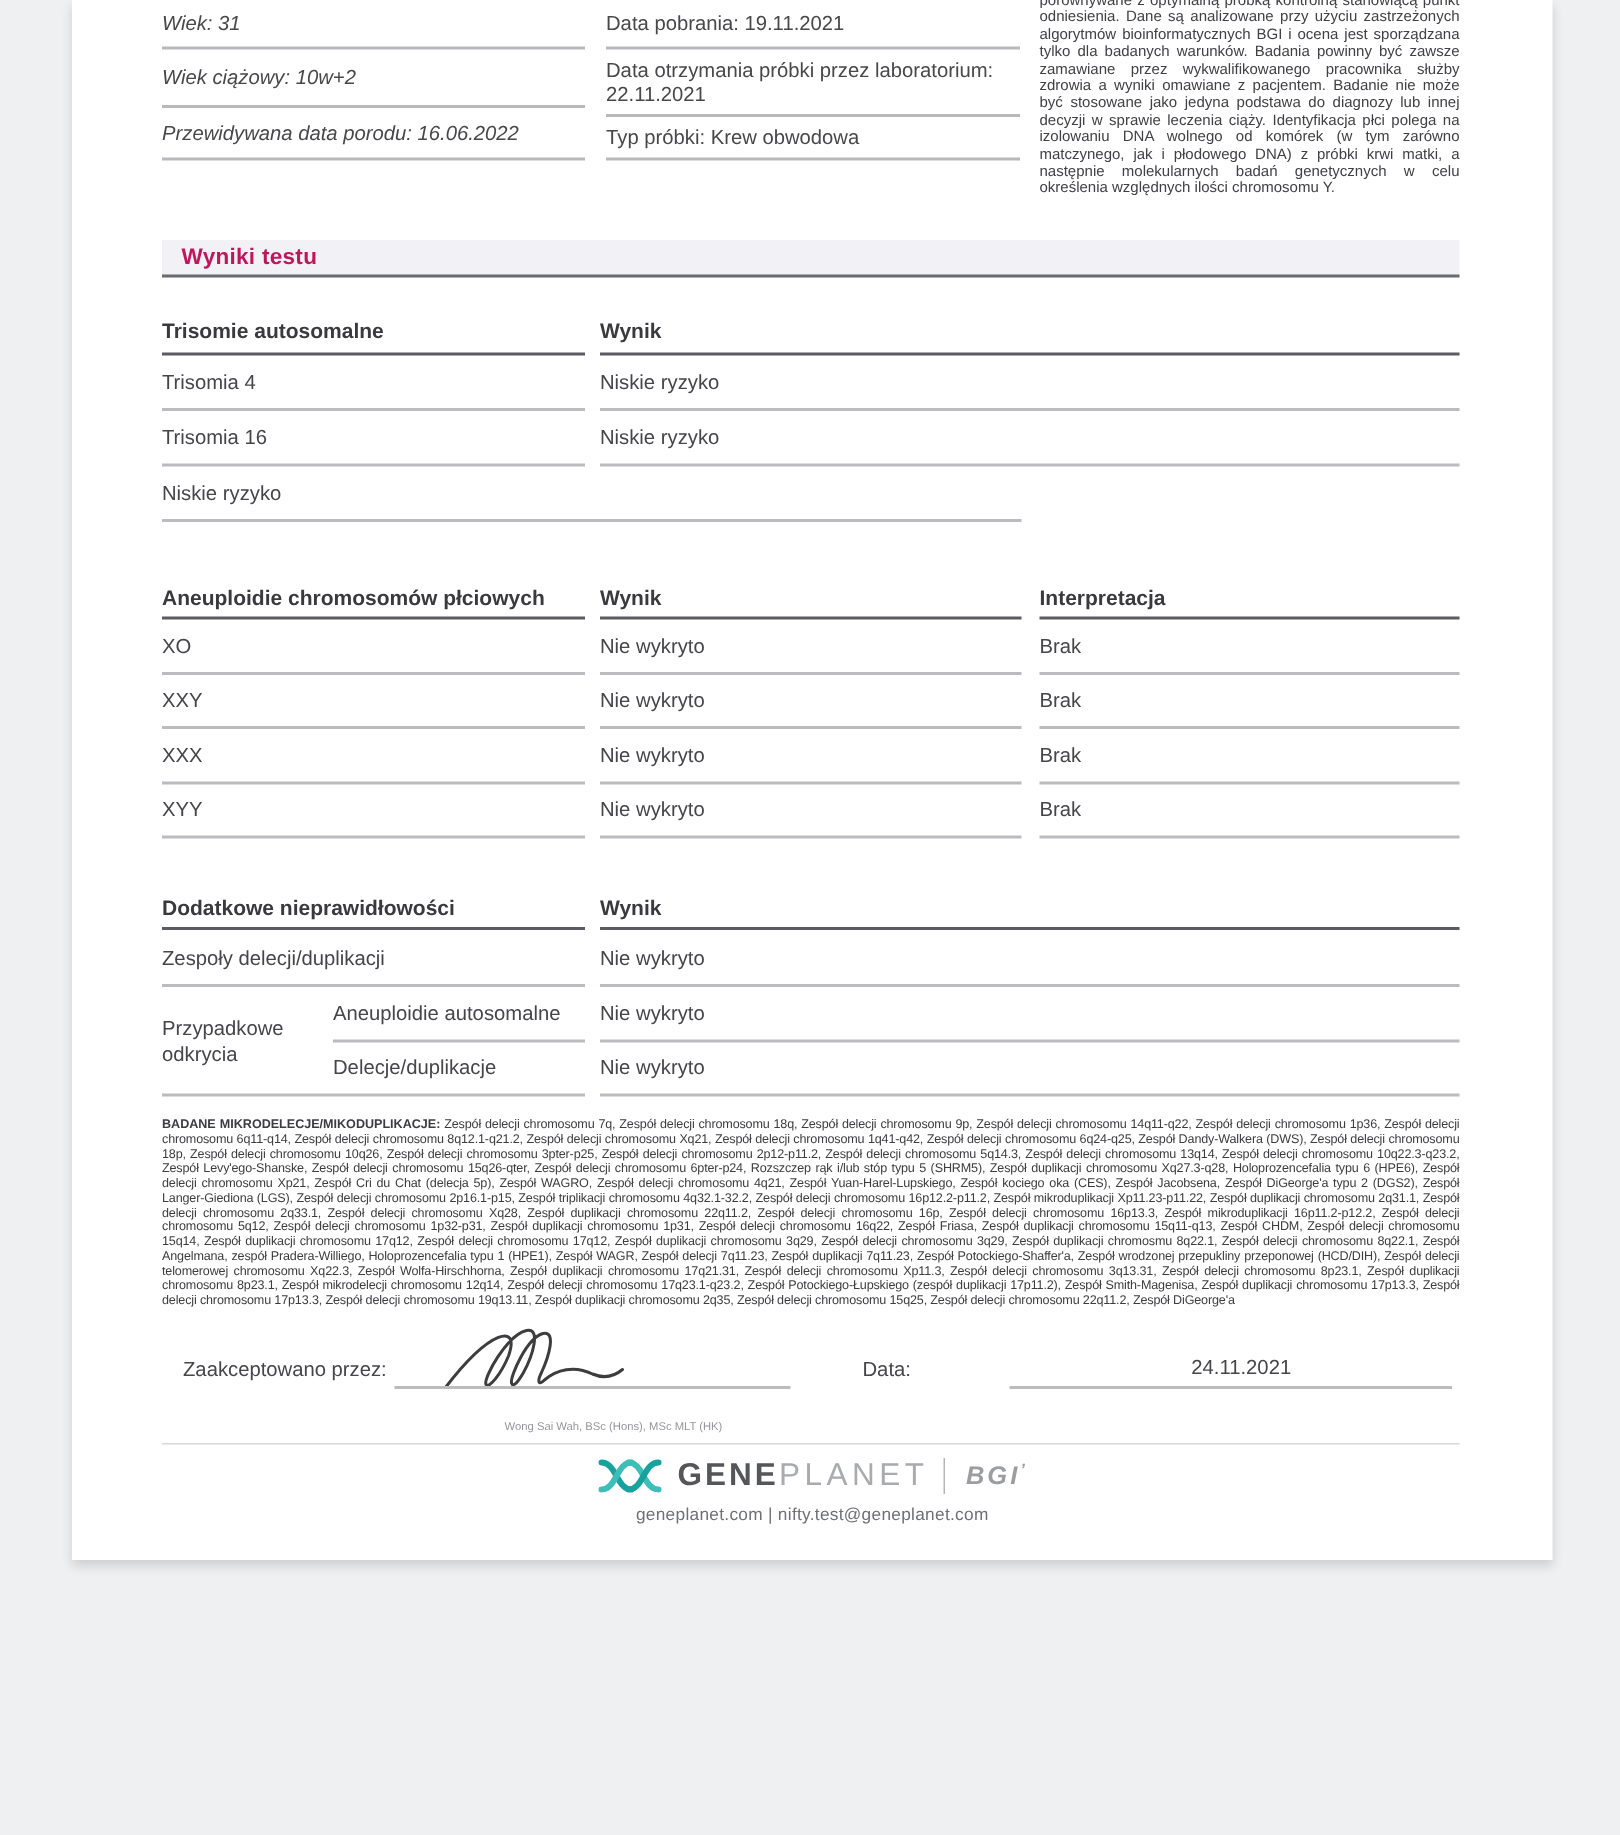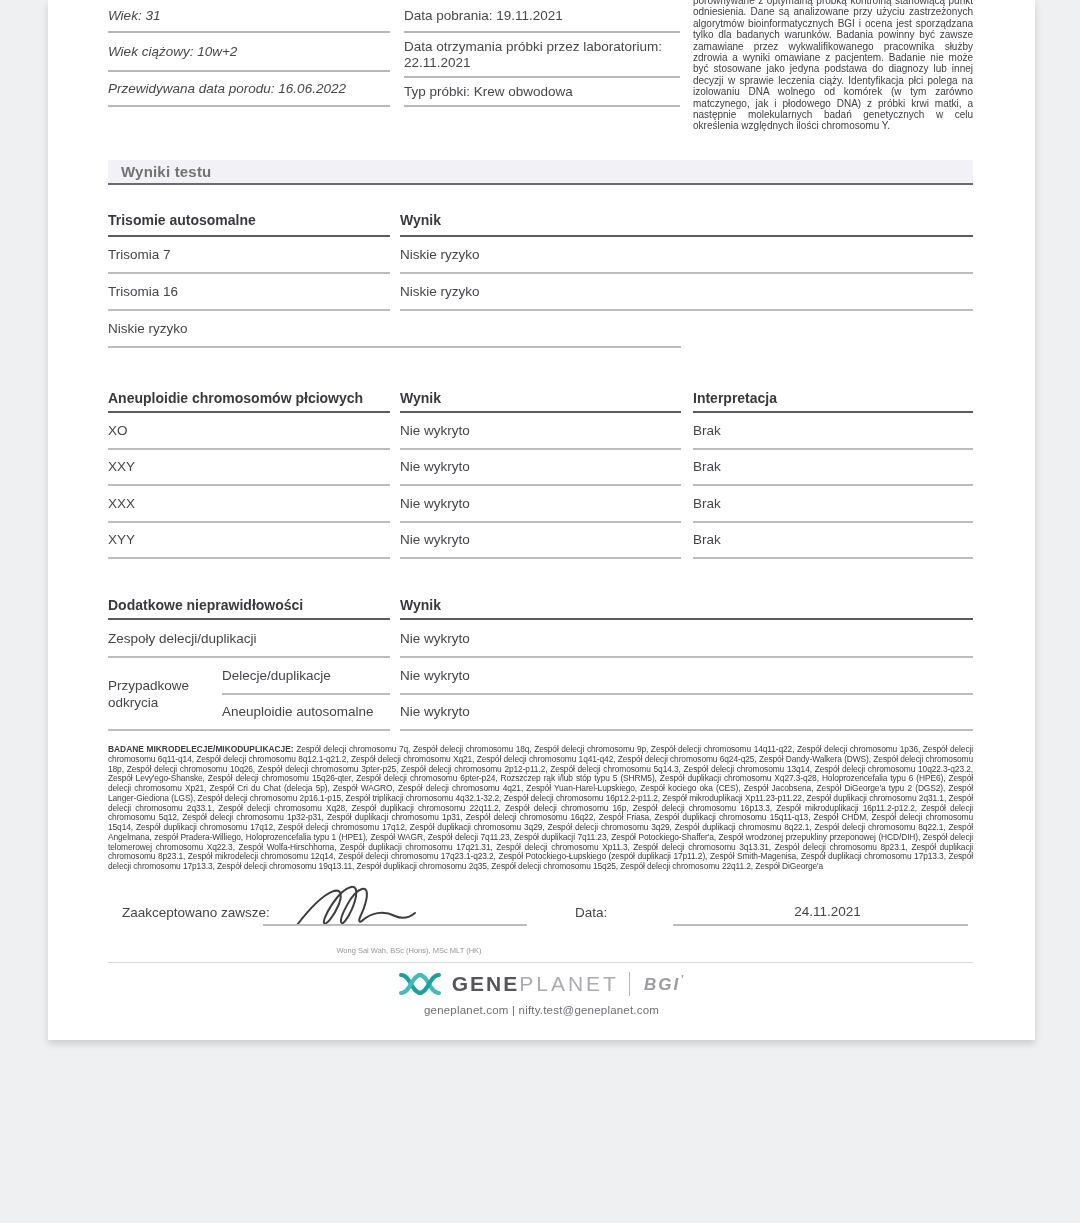--- a/index.html
+++ b/index.html
@@ -30,21 +30,21 @@
   .side-note{
     position:absolute;left:645px;top:-5px;width:280px;
     font-size:10px;line-height:11.4px;text-align:justify;color:#414145;
   }
   
   .band{
     position:absolute;left:60px;top:160px;width:865px;height:23px;
     background:#f1f1f6;border-bottom:2px solid #6a6a74;box-sizing:content-box;
     display:flex;align-items:center;padding-left:0;
   }
-  .band-title{font-size:15px;font-weight:bold;color:#737373;padding-left:13px;letter-spacing:.2px;}
+  .band-title{font-size:15px;font-weight:bold;color:#be185d;padding-left:13px;letter-spacing:.2px;}
   
   .tbl{position:absolute;left:60px;width:865px;font-size:13.5px;}
   .trow{display:flex;}
   .cell{box-sizing:border-box;display:flex;align-items:center;border-bottom:2px solid #bcbcc0;}
   .hcell{font-weight:bold;font-size:14px;color:#3a3a3e;border-bottom:2px solid #5b5b64;}
   .c1{width:282px;margin-right:10px;}
   .c2w{width:573px;}            
   .c2{width:281px;margin-right:12px;}
   .c3{width:280px;}
   .hrow{height:32px;}
@@ -123,21 +123,21 @@
   <div class="band">
     <span class="band-title">Wyniki testu</span>
   </div>
 
   <div class="tbl t1" style="top:205px;">
     <div class="trow">
       <div class="cell hcell c1 hrow">Trisomie autosomalne</div>
       <div class="cell hcell c2w hrow">Wynik</div>
     </div>
     <div class="trow">
-      <div class="cell c1 rrow">Trisomia 7</div>
+      <div class="cell c1 rrow">Trisomia 4</div>
       <div class="cell c2w rrow">Niskie ryzyko</div>
     </div>
     <div class="trow">
       <div class="cell c1 rrow">Trisomia 16</div>
       <div class="cell c2w rrow">Niskie ryzyko</div>
     </div>
     <div class="trow">
       <div class="cell c2w rrow">Niskie ryzyko</div>
     </div>
   </div>
@@ -176,37 +176,37 @@
       <div class="cell hcell c2w hrow">Wynik</div>
     </div>
     <div class="trow">
       <div class="cell c1 row1">Zespoły delecji/duplikacji</div>
       <div class="cell c2w row1">Nie wykryto</div>
     </div>
     <div class="g-wrap">
       <div class="g-left">
         <div class="g-label">Przypadkowe odkrycia</div>
         <div class="g-nest">
+          <div class="sub">Aneuploidie autosomalne</div>
           <div class="sub">Delecje/duplikacje</div>
-          <div class="sub">Aneuploidie autosomalne</div>
         </div>
       </div>
       <div class="g-right">
         <div class="sub">Nie wykryto</div>
         <div class="sub">Nie wykryto</div>
       </div>
     </div>
   </div>
 
   <div class="fine">
     <b>BADANE MIKRODELECJE/MIKODUPLIKACJE:</b>
     <span>Zespół delecji chromosomu 7q, Zespół delecji chromosomu 18q, Zespół delecji chromosomu 9p, Zespół delecji chromosomu 14q11-q22, Zespół delecji chromosomu 1p36, Zespół delecji chromosomu 6q11-q14, Zespół delecji chromosomu 8q12.1-q21.2, Zespół delecji chromosomu Xq21, Zespół delecji chromosomu 1q41-q42, Zespół delecji chromosomu 6q24-q25, Zespół Dandy-Walkera (DWS), Zespół delecji chromosomu 18p, Zespół delecji chromosomu 10q26, Zespół delecji chromosomu 3pter-p25, Zespół delecji chromosomu 2p12-p11.2, Zespół delecji chromosomu 5q14.3, Zespół delecji chromosomu 13q14, Zespół delecji chromosomu 10q22.3-q23.2, Zespół Levy'ego-Shanske, Zespół delecji chromosomu 15q26-qter, Zespół delecji chromosomu 6pter-p24, Rozszczep rąk i/lub stóp typu 5 (SHRM5), Zespół duplikacji chromosomu Xq27.3-q28, Holoprozencefalia typu 6 (HPE6), Zespół delecji chromosomu Xp21, Zespół Cri du Chat (delecja 5p), Zespół WAGRO, Zespół delecji chromosomu 4q21, Zespół Yuan-Harel-Lupskiego, Zespół kociego oka (CES), Zespół Jacobsena, Zespół DiGeorge'a typu 2 (DGS2), Zespół Langer-Giediona (LGS), Zespół delecji chromosomu 2p16.1-p15, Zespół triplikacji chromosomu 4q32.1-32.2, Zespół delecji chromosomu 16p12.2-p11.2, Zespół mikroduplikacji Xp11.23-p11.22, Zespół duplikacji chromosomu 2q31.1, Zespół delecji chromosomu 2q33.1, Zespół delecji chromosomu Xq28, Zespół duplikacji chromosomu 22q11.2, Zespół delecji chromosomu 16p, Zespół delecji chromosomu 16p13.3, Zespół mikroduplikacji 16p11.2-p12.2, Zespół delecji chromosomu 5q12, Zespół delecji chromosomu 1p32-p31, Zespół duplikacji chromosomu 1p31, Zespół delecji chromosomu 16q22, Zespół Friasa, Zespół duplikacji chromosomu 15q11-q13, Zespół CHDM, Zespół delecji chromosomu 15q14, Zespół duplikacji chromosomu 17q12, Zespół delecji chromosomu 17q12, Zespół duplikacji chromosomu 3q29, Zespół delecji chromosomu 3q29, Zespół duplikacji chromosmu 8q22.1, Zespół delecji chromosomu 8q22.1, Zespół Angelmana, zespół Pradera-Williego, Holoprozencefalia typu 1 (HPE1), Zespół WAGR, Zespół delecji 7q11.23, Zespół duplikacji 7q11.23, Zespół Potockiego-Shaffer'a, Zespół wrodzonej przepukliny przeponowej (HCD/DIH), Zespół delecji telomerowej chromosomu Xq22.3, Zespół Wolfa-Hirschhorna, Zespół duplikacji chromosomu 17q21.31, Zespół delecji chromosomu Xp11.3, Zespół delecji chromosomu 3q13.31, Zespół delecji chromosomu 8p23.1, Zespół duplikacji chromosomu 8p23.1, Zespół mikrodelecji chromosomu 12q14, Zespół delecji chromosomu 17q23.1-q23.2, Zespół Potockiego-Łupskiego (zespół duplikacji 17p11.2), Zespół Smith-Magenisa, Zespół duplikacji chromosomu 17p13.3, Zespół delecji chromosomu 17p13.3, Zespół delecji chromosomu 19q13.11, Zespół duplikacji chromosomu 2q35, Zespół delecji chromosomu 15q25, Zespół delecji chromosomu 22q11.2, Zespół DiGeorge'a</span>
   </div>
 
-  <div class="signoff-label">Zaakceptowano zawsze:</div>
+  <div class="signoff-label">Zaakceptowano przez:</div>
   <svg class="sig-img" width="160" height="44" viewBox="0 0 160 44">
     <path d="M4,41 C34,2 54,-2 46,20 C41,32 33,42 31,39 C29,35 45,6 58,3 C68,1 62,20 56,31 C52,38 49,41 48,38 C47,34 58,8 69,5 C78,3 73,20 68,31 C65,37 66,40 70,36 C78,29 90,26 102,32 C109,35 116,34 122,29" fill="none" stroke="#3d3d3f" stroke-width="2" stroke-linecap="round"></path>
   </svg>
   <div class="sig-line"></div>
   <div class="sig-name">Wong Sai Wah, BSc (Hons), MSc MLT (HK)</div>
   <div class="date-label">Data:</div>
   <div class="date-value">24.11.2021</div>
   <div class="date-line"></div>
 
   <div class="foot-divider"></div>

